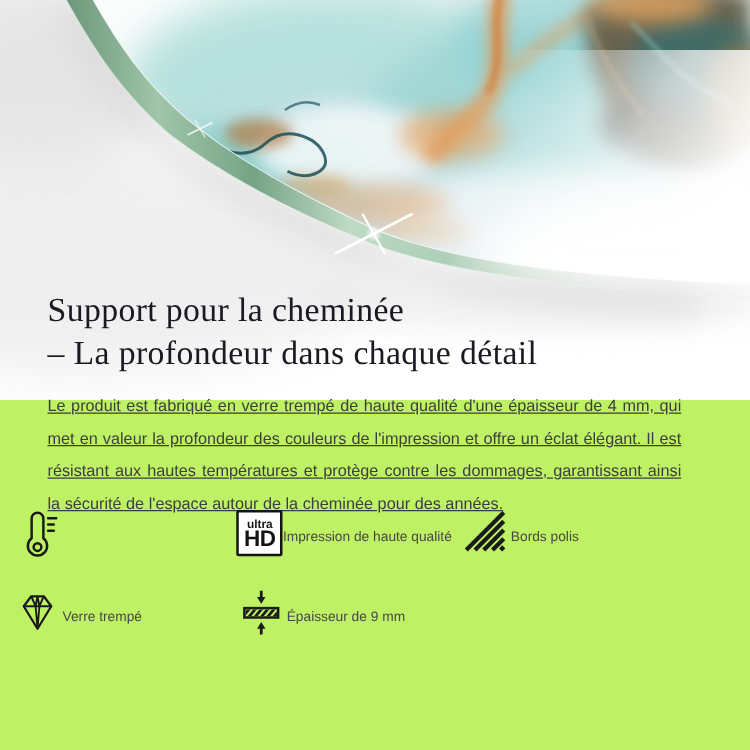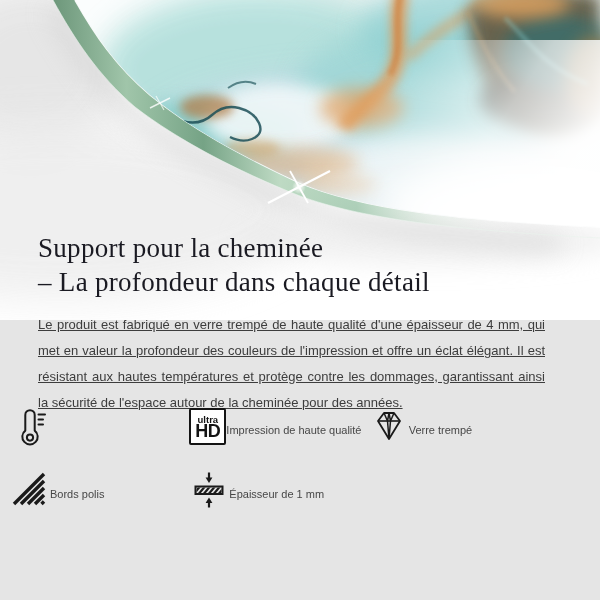--- a/index.html
+++ b/index.html
@@ -1,16 +1,16 @@
 <!DOCTYPE html>
 <html><head>
 <meta charset="utf-8">
 <style>
   html,body{margin:0;padding:0;background:#fff;}
-  .page{position:relative;width:600px;height:600px;background:#e5e5e5;overflow:hidden;
+  .page{position:relative;width:600px;height:600px;background:#bef264;overflow:hidden;
         font-family:"Liberation Sans",sans-serif;}
   .hero{position:absolute;top:0;left:0;width:600px;height:320px;}
   .content{position:absolute;top:231px;left:38px;width:512px;}
   h1{margin:0;font-family:"Liberation Serif","DejaVu Serif",serif;font-weight:400;
      font-size:27px;line-height:34px;color:#1a1a22;letter-spacing:0.3px;}
   h1 span{display:block;}
   .desc{margin:13px 0 0 0;width:507px;font-size:13px;line-height:26px;color:#3d3d3d;
         text-align:justify;text-decoration:underline;}
   .features{position:absolute;top:405px;left:10px;width:538px;display:grid;
             grid-template-columns:repeat(3,1fr);row-gap:22px;}
@@ -157,43 +157,43 @@
           <span class="t1">ultra</span>
           <span class="t2">HD</span>
         </div>
       </div>
       <div class="feature-label">Impression de haute qualité</div>
     </div>
 
 
     <div class="feature">
       <div class="icon-wrap">
-        <svg width="40" height="40" viewBox="0 0 40 40" class="ficon">
-          <path d="M9,15 L15,7 H25 L31,15 L20,33 Z" stroke-width="1.8" stroke-linejoin="round"></path>
-          <path d="M9,15 H31" stroke-width="1.6"></path>
-          <path d="M15,7 L18.5,15 M20,7 L18.5,15 M20,7 L21.5,15 M25,7 L21.5,15" stroke-width="1.5" stroke-linejoin="round"></path>
-          <path d="M18.5,15 L20,33 M21.5,15 L20,33" stroke-width="1.5" stroke-linejoin="round"></path>
-        </svg>
-      </div>
-      <div class="feature-label">Verre trempé</div>
-    </div>
-
-    <div class="feature">
-      <div class="icon-wrap">
         <svg width="40" height="40" viewBox="0 0 40 40">
           <g stroke="#1a1a1a" stroke-width="3.4">
             <path d="M4,34 L34,4"></path>
             <path d="M11,34 L34,11"></path>
             <path d="M18,34 L34,18"></path>
             <path d="M25,34 L34,25"></path>
             <path d="M31.5,34 L34,31.5"></path>
           </g>
         </svg>
       </div>
       <div class="feature-label">Bords polis</div>
+    </div>
+
+    <div class="feature">
+      <div class="icon-wrap">
+        <svg width="40" height="40" viewBox="0 0 40 40" class="ficon">
+          <path d="M9,15 L15,7 H25 L31,15 L20,33 Z" stroke-width="1.8" stroke-linejoin="round"></path>
+          <path d="M9,15 H31" stroke-width="1.6"></path>
+          <path d="M15,7 L18.5,15 M20,7 L18.5,15 M20,7 L21.5,15 M25,7 L21.5,15" stroke-width="1.5" stroke-linejoin="round"></path>
+          <path d="M18.5,15 L20,33 M21.5,15 L20,33" stroke-width="1.5" stroke-linejoin="round"></path>
+        </svg>
+      </div>
+      <div class="feature-label">Verre trempé</div>
     </div>
 
     <div class="feature">
       <div class="icon-wrap">
         <svg width="40" height="40" viewBox="0 0 40 40">
           <defs>
             <clipPath id="barClip">
                 <rect x="7.5" y="17.5" width="25" height="5.5"></rect>
               </clipPath>
           </defs>
@@ -205,17 +205,17 @@
             <path d="M18,26 L28,14"></path>
               <path d="M23,26 L33,14"></path>
               <path d="M28,26 L38,14"></path>
           </g>
           <path d="M20,2.5 V8.5" stroke="#1a1a1a" stroke-width="2.2"></path>
           <path d="M16.6,7.5 L20,13 L23.4,7.5 Z" fill="#1a1a1a"></path>
           <path d="M20,37.5 V32" stroke="#1a1a1a" stroke-width="2.2"></path>
           <path d="M16.6,33 L20,27.5 L23.4,33 Z" fill="#1a1a1a"></path>
         </svg>
       </div>
-      <div class="feature-label">Épaisseur de 1 mm</div>
+      <div class="feature-label">Épaisseur de 9 mm</div>
     </div>
 
   </div>
 </div>
 
 </body></html>

